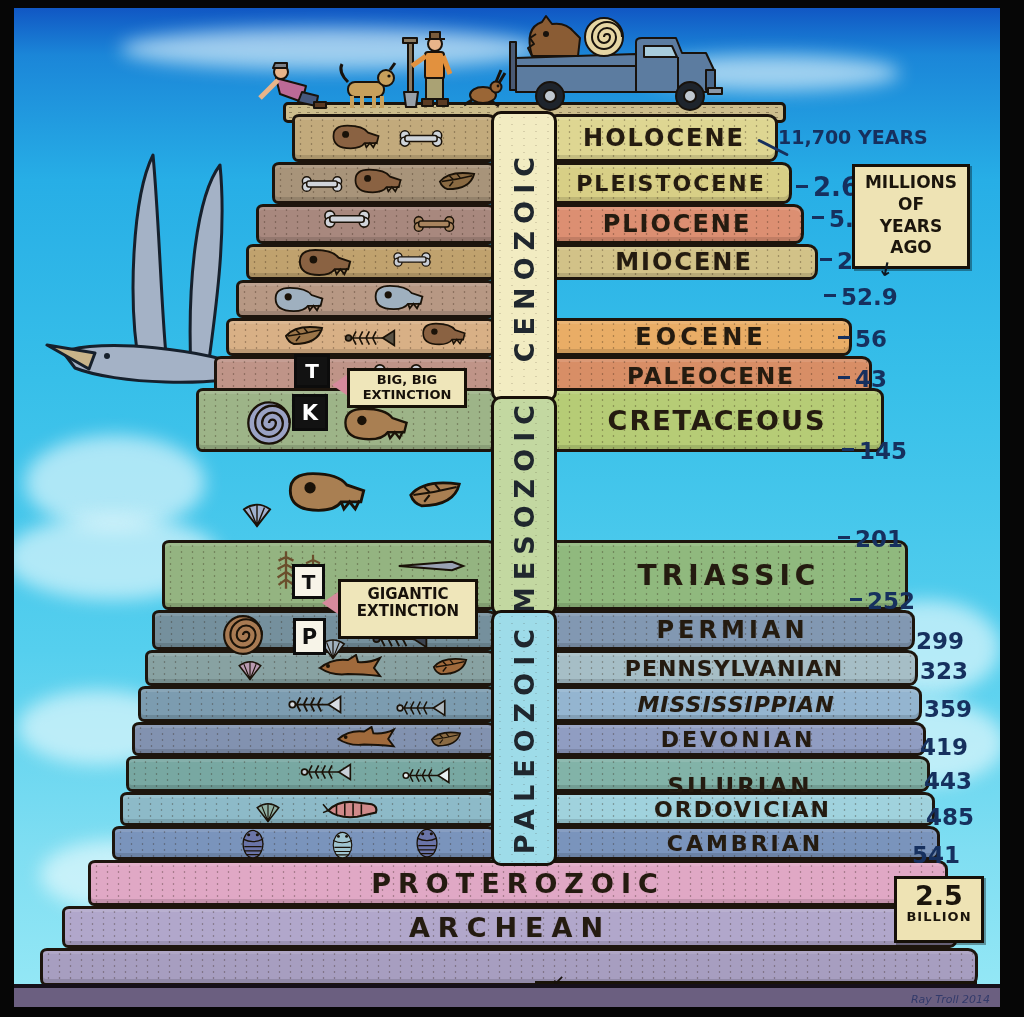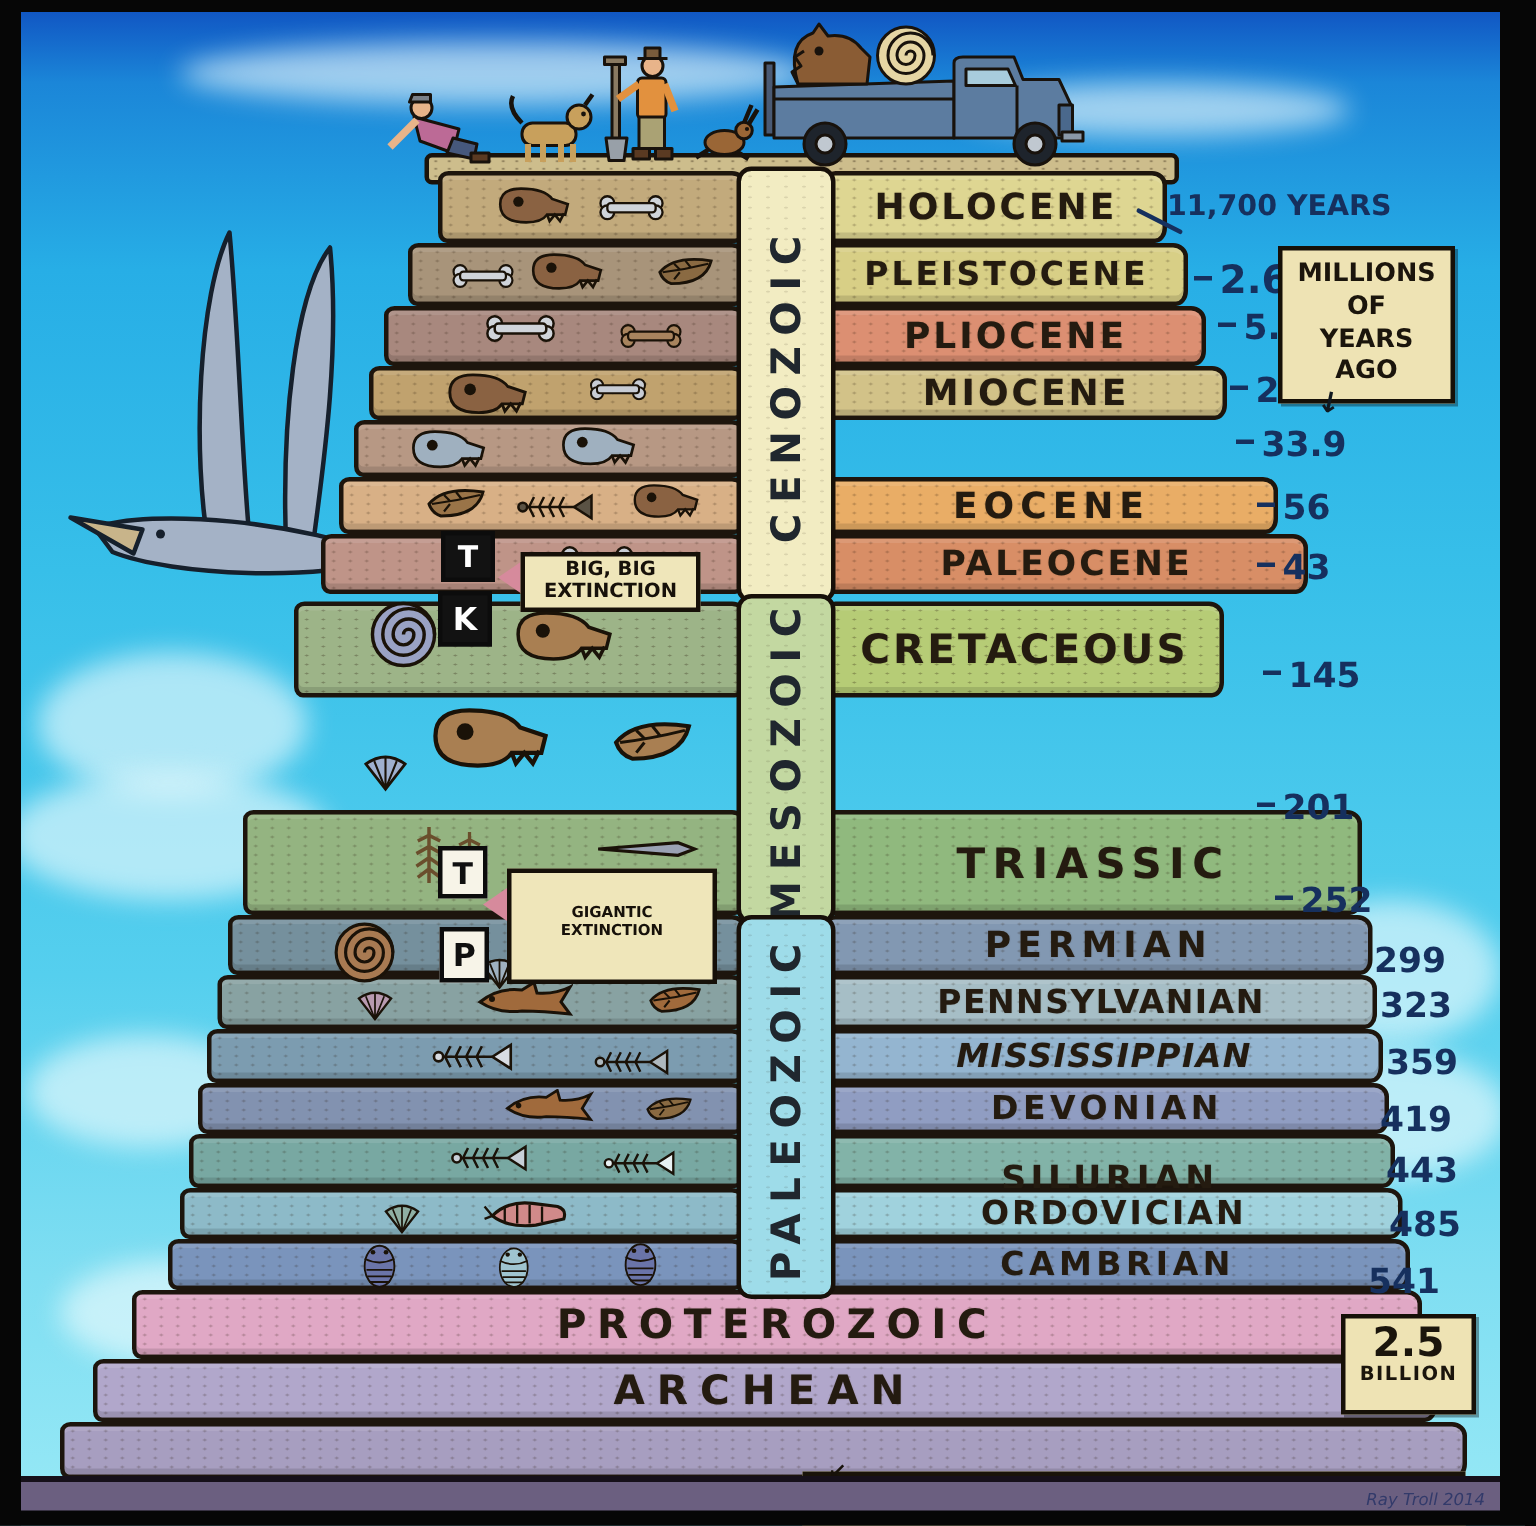--- a/index.html
+++ b/index.html
@@ -107,21 +107,21 @@
       </div>
   </div>
 
   <div class="row" style="top:356px;height:40px;left:214px;width:658px;">
     <div class="band" style="left: 0px; width: 278px; background-color: rgb(191, 148, 136);"></div>
     <div class="band label-band" style="left: 336px; right: 0px; background-color: rgb(216, 142, 102);">
       <span class="period-label" style="font-size:23px;">PALEOCENE</span>
       </div>
   </div>
 
-  <div class="row" style="top:401px;height:64px;left:196px;width:620px;">
+  <div class="row" style="top:388px;height:64px;left:196px;width:688px;">
     <div class="band" style="left: 0px; width: 296px; background-color: rgb(157, 180, 136);"></div>
     <div class="band label-band" style="left: 354px; right: 0px; background-color: rgb(182, 204, 118);">
       <span class="period-label" style="font-size:27px;">CRETACEOUS</span>
       </div>
   </div>
 
 
   <div class="row" style="top:540px;height:70px;left:162px;width:746px;">
     <div class="band" style="left: 0px; width: 330px; background-color: rgb(148, 180, 129);"></div>
     <div class="band label-band" style="left: 388px; right: 0px; background-color: rgb(144, 185, 126);">
@@ -325,36 +325,36 @@
     <div>BIG, BIG</div>
     <div>EXTINCTION</div>
   </div>
   <div class="sq light" style="left:292px;top:564px;width:27px;height:29px;font-size:20px;">
     <span>T</span>
     </div>
   <div class="sq light" style="left:293px;top:618px;width:27px;height:31px;font-size:21px;">
     <span>P</span>
     </div>
   <div class="tri" style="left:322px;top:592px;"></div>
-  <div class="ext-box" style="left:338px;top:579px;width:134px;height:50px;font-size:10px;padding-top:21px;">
+  <div class="ext-box" style="left:338px;top:579px;width:134px;height:50px;font-size:15px;padding-top:4px;">
     <div>GIGANTIC</div>
     <div>EXTINCTION</div>
   </div>
 
   <div id="holocene-connector"></div>
   <div class="age" style="left:778px;top:126px;font-size:19px;">
     <b>11,700 YEARS</b></div>
   <div class="age" style="left:796px;top:172px;font-size:26px;">
     <span class="tick"></span><b>2.6</b><span class="arrow">←</span></div>
   <div class="age" style="left:812px;top:206px;">
     <span class="tick"></span><b>5.3</b></div>
   <div class="age" style="left:820px;top:248px;">
     <span class="tick"></span><b>23</b></div>
   <div class="age" style="left:824px;top:284px;">
-    <span class="tick"></span><b>33.9</b></div>
+    <span class="tick"></span><b>52.9</b></div>
   <div class="age" style="left:838px;top:326px;">
     <span class="tick"></span><b>56</b></div>
   <div class="age" style="left:838px;top:366px;">
     <span class="tick"></span><b>43</b></div>
   <div class="age" style="left:842px;top:438px;">
     <span class="tick"></span><b>145</b></div>
   <div class="age" style="left:838px;top:526px;">
     <span class="tick"></span><b>201</b></div>
   <div class="age" style="left:850px;top:588px;">
     <span class="tick"></span><b>252</b></div>

